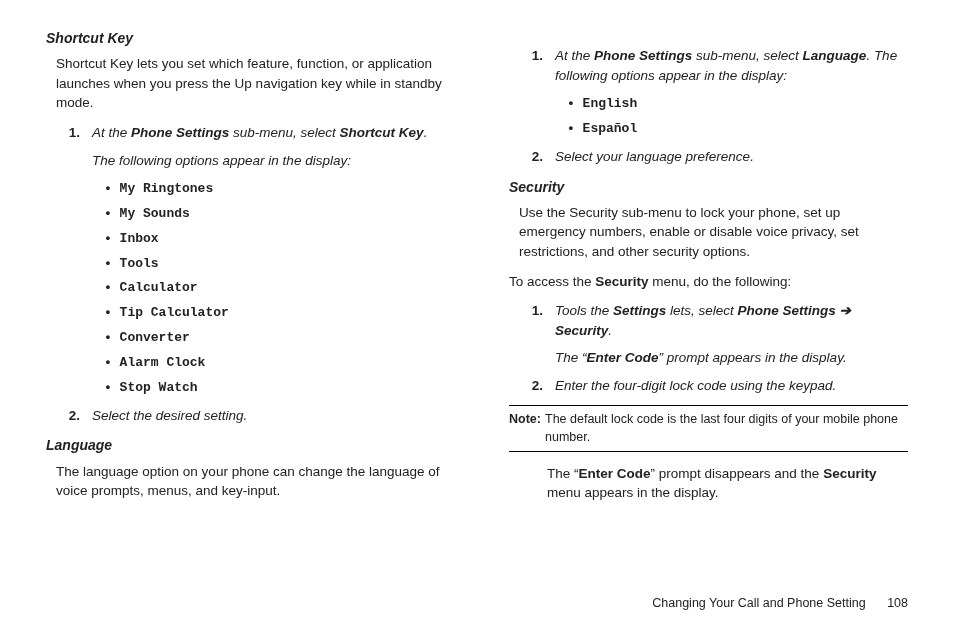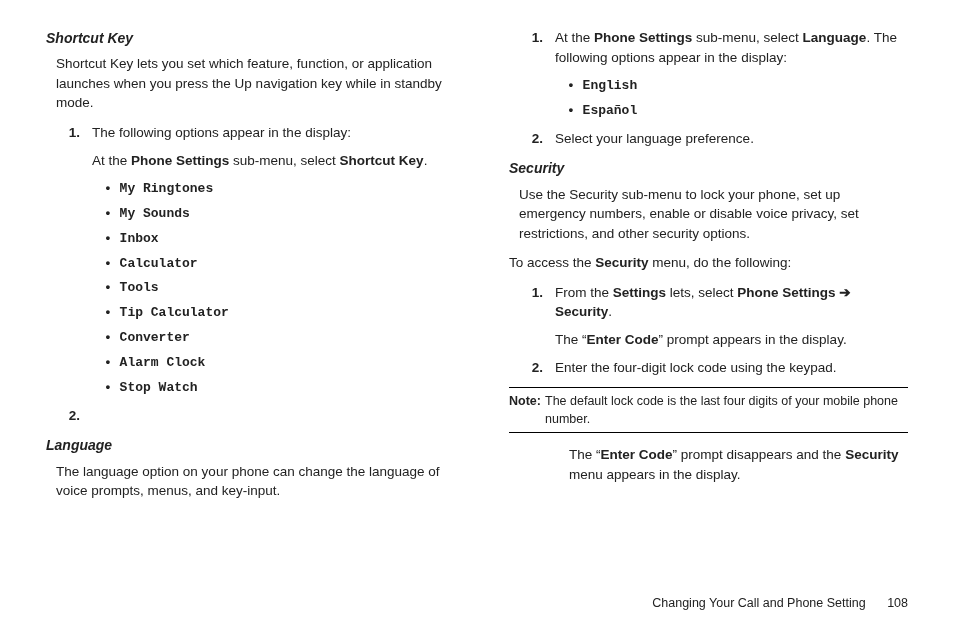--- a/index.html
+++ b/index.html
@@ -15,20 +15,21 @@
   }
   .page {
     box-sizing: border-box;
     padding: 28px 46px 20px 46px;
     height: 636px;
     position: relative;
   }
   .cols {
     display: flex;
     gap: 64px;
+    align-items: flex-end;
   }
   .col {
     flex: 1 1 0;
     min-width: 0;
   }
   h3.heading {
     font-family: Arial, Helvetica, sans-serif;
     font-weight: 700;
     font-style: italic;
     font-size: 14px;
@@ -51,20 +52,21 @@
     flex: 0 0 34px;
     text-align: right;
     padding-right: 12px;
     font-weight: 700;
   }
   ol.numlist > li .numtext {
     flex: 1 1 auto;
   }
   ol.numlist .numtext p {
     margin: 0 0 8px 0;
+    font-style: italic;
   }
   ol.numlist .numtext p:last-child {
     margin-bottom: 0;
   }
   ul.bullets {
     list-style: none;
     padding: 0;
     margin: 6px 0 8px 58px;
     font-family: Arial, Helvetica, sans-serif;
     font-weight: 700;
@@ -92,21 +94,21 @@
     display: inline-block;
     width: 36px;
     vertical-align: top;
   }
   .notebox .ntext {
     display: inline-block;
     width: calc(100% - 42px);
     vertical-align: top;
   }
   .after-note {
-    margin-left: 60px;
+    margin-left: 38px;
   }
   .after-note p { margin: 0 0 8px 0; }
   .footer {
     position: absolute;
     bottom: 24px;
     right: 46px;
     font-size: 12.5px;
     font-family: Arial, Helvetica, sans-serif;
   }
   .footer .pnum {
@@ -121,43 +123,46 @@
 
     <div class="col">
 
       <h3 class="heading">Shortcut Key</h3>
       <p class="body">Shortcut Key lets you set which feature, function, or application launches when you press the Up navigation key while in standby mode.</p>
 
       <ol class="numlist">
         <li>
           <span class="num">1.</span>
           <div class="numtext">
+            <p>
+              <span>At the </span><span class="b">Phone Settings</span><span> sub-menu, select </span><span class="b">Shortcut Key</span><span>.</span>
+            </p>
             <p>The following options appear in the display:</p>
-            <p>
-              <span>At the </span><span class="b">Phone Settings</span><span> sub-menu, select </span><span class="b">Shortcut Key</span><span>.</span>
-            </p>
           </div>
         </li>
       </ol>
 
       <ul class="bullets">
         <li>My Ringtones</li>
         <li>My Sounds</li>
         <li>Inbox</li>
+        <li>Tools</li>
         <li>Calculator</li>
-        <li>Tools</li>
         <li>Tip Calculator</li>
         <li>Converter</li>
         <li>Alarm Clock</li>
         <li>Stop Watch</li>
       </ul>
 
       <ol class="numlist">
         <li>
           <span class="num">2.</span>
+          <div class="numtext">
+            <p>Select the desired setting.</p>
+          </div>
         </li>
       </ol>
 
       <h3 class="heading">Language</h3>
       <p class="body">The language option on your phone can change the language of voice prompts, menus, and key-input.</p>
 
     </div>
 
     <div class="col">
 
@@ -191,21 +196,21 @@
 
       <p class="body" style="margin-left:0;">
         <span>To access the </span><span class="b">Security</span><span> menu, do the following:</span>
       </p>
 
       <ol class="numlist">
         <li>
           <span class="num">1.</span>
           <div class="numtext">
             <p>
-              <span>From the </span><span class="b">Settings</span><span> lets, select </span><span class="b">Phone Settings</span><span class="b arrow"> ➔ </span><span class="b">Security</span><span>.</span>
+              <span>Tools the </span><span class="b">Settings</span><span> lets, select </span><span class="b">Phone Settings</span><span class="b arrow"> ➔ </span><span class="b">Security</span><span>.</span>
             </p>
             <p>
               <span>The “</span><span class="b">Enter Code</span><span>” prompt appears in the display.</span>
             </p>
           </div>
         </li>
         <li>
           <span class="num">2.</span>
           <div class="numtext">
             <p>Enter the four-digit lock code using the keypad.</p>

